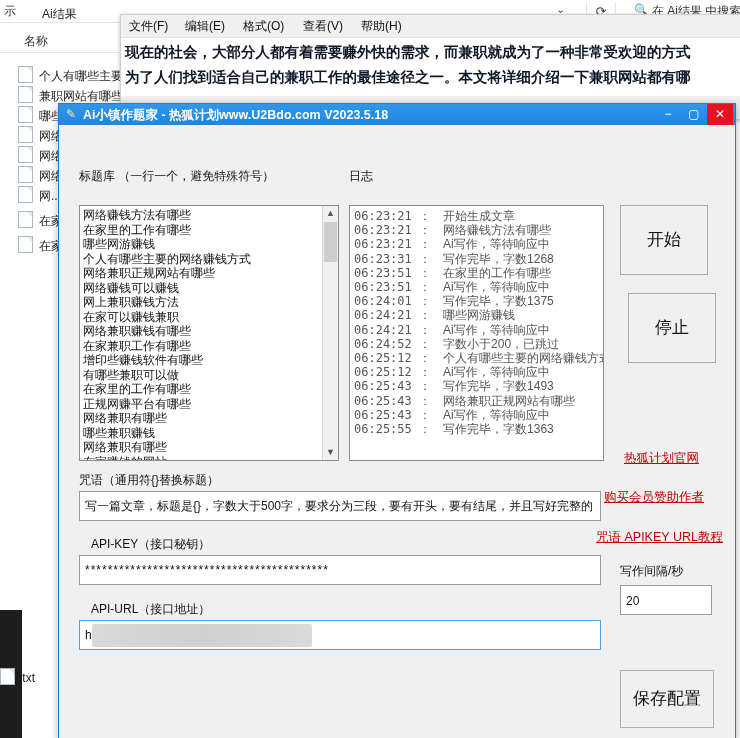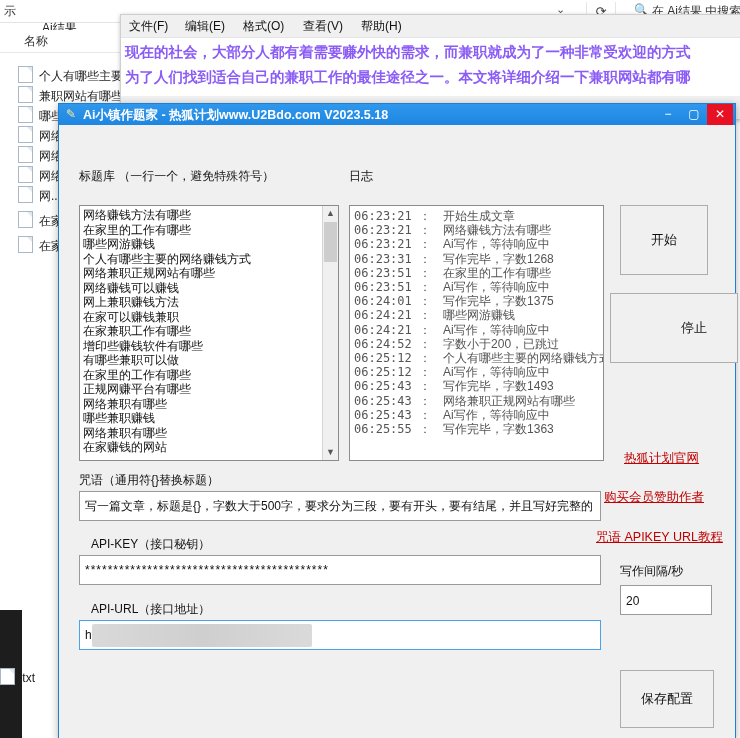--- a/index.html
+++ b/index.html
@@ -5,21 +5,21 @@
   html,body{margin:0;padding:0;}
   body{
     width:740px;height:738px;overflow:hidden;position:relative;
     font-family:"Liberation Sans","DejaVu Sans",sans-serif;
     font-size:12px;color:#000;background:#ffffff;
   }
   
   .explorer{position:absolute;left:0;top:0;width:740px;height:738px;background:#ffffff;}
   .exp-topbar{position:absolute;left:0;top:0;width:740px;height:22px;background:#ffffff;border-bottom:1px solid #e3e3e3;}
   .exp-tab-lbl{position:absolute;left:4px;top:3px;font-size:12px;color:#333;}
-  .exp-tab{position:absolute;left:34px;top:18px;height:20px;padding:2px 8px 0 8px;font-size:12px;color:#222;}
+  .exp-tab{position:absolute;left:34px;top:4px;height:20px;padding:2px 8px 0 8px;font-size:12px;color:#222;}
   .exp-chevron{position:absolute;left:556px;top:3px;font-size:11px;color:#555;}
   .exp-refresh{position:absolute;left:586px;top:2px;width:28px;height:19px;border-left:1px solid #e6e6e6;border-right:1px solid #e6e6e6;text-align:center;color:#444;font-size:13px;line-height:19px;}
   .exp-search-icon{position:absolute;left:634px;top:3px;font-size:12px;color:#444;}
   .exp-search-txt{position:absolute;left:652px;top:3px;font-size:12px;color:#333;white-space:nowrap;}
   .exp-colhdr{position:absolute;left:0;top:30px;width:740px;height:22px;background:#fff;border-bottom:1px solid #e8e8e8;}
   .exp-colhdr span{position:absolute;left:24px;top:3px;font-size:12px;color:#333;}
   .file-row{position:absolute;left:18px;height:18px;font-size:12px;color:#222;white-space:nowrap;}
   .file-ico{display:inline-block;width:13px;height:15px;background:#fff;border:1px solid #a9b7c6;border-top-color:#a9b7c6;vertical-align:-3px;margin-right:6px;position:relative;}
   .file-ico:after{content:"";position:absolute;right:0;top:0;border-left:5px solid transparent;border-top:5px solid #dfe7ef;}
   .exp-leftstrip{position:absolute;left:0;top:610px;width:22px;height:128px;background:#1d1d1d;}
@@ -28,21 +28,21 @@
 
   
   .notepad{position:absolute;left:120px;top:14px;width:620px;height:104px;background:#f0f0f0;border:1px solid #cfcfcf;box-shadow:0 1px 4px rgba(0,0,0,.25);}
   .np-title{height:26px;background:#f0f0f0;position:relative;}
   .np-icon{position:absolute;left:8px;top:5px;width:15px;height:16px;background:#fff;border:1px solid #8ea3bb;}
   .np-icon:before{content:"";position:absolute;left:2px;top:3px;width:9px;height:1px;background:#8ea3bb;box-shadow:0 3px 0 #8ea3bb,0 6px 0 #8ea3bb;}
   .np-title-text{position:absolute;left:30px;top:5px;font-size:12px;color:#111;}
   .np-menu{height:22px;border-bottom:1px solid #e5e5e5;background:#f0f0f0;position:relative;}
   .np-menu span{position:absolute;top:3px;font-size:12px;color:#111;}
   .np-body{background:#fff;height:54px;overflow:hidden;padding:2px 4px;}
-  .np-line{font-size:14.5px;color:#8b5cf6;line-height:25px;white-space:nowrap;font-weight:bold;}
+  .np-line{font-size:14.5px;color:#0f172a;line-height:25px;white-space:nowrap;font-weight:bold;}
 
   
   .app{position:absolute;left:58px;top:103px;width:676px;height:635px;background:#f0f0f0;border:1px solid #1d7fd4;box-shadow:0 2px 8px rgba(0,0,0,.3);}
   .app-title{height:21px;background:linear-gradient(#2f97ec,#1e86e0);position:relative;}
   .app-title-pen{position:absolute;left:7px;top:3px;font-size:12px;color:#ffe89a;}
   .app-title-text{position:absolute;left:24px;top:3px;font-size:12.5px;color:#fff;font-weight:bold;white-space:nowrap;}
   .app-btns{position:absolute;right:2px;top:0;height:21px;}
   .app-btns i{display:inline-block;width:26px;height:21px;line-height:21px;text-align:center;color:#fff;font-style:normal;font-size:12px;}
   .app-btns i.close{background:#e81123;}
   .app-body{position:absolute;left:0;top:21px;width:676px;height:704px;background:#f0f0f0;}
@@ -53,21 +53,21 @@
   .listbox .li{font-size:12px;line-height:14.5px;color:#111;white-space:nowrap;}
   .scroll{position:absolute;right:0;top:0;width:15px;height:100%;background:#f0f0f0;border-left:1px solid #d4d4d4;}
   .scroll .arrow{position:absolute;left:0;width:15px;height:15px;text-align:center;line-height:15px;font-size:9px;color:#555;background:#f0f0f0;}
   .scroll .arrow.up{top:0;}
   .scroll .arrow.down{bottom:0;}
   .scroll .thumb{position:absolute;left:1px;top:16px;width:13px;height:40px;background:#cdcdcd;}
 
   .logline{font-size:12px;color:#555;line-height:14.2px;white-space:nowrap;font-family:"DejaVu Sans Mono","Liberation Mono",monospace;}
   .logline .msg{font-family:"Liberation Sans","DejaVu Sans",sans-serif;}
 
-  .btn{position:absolute;background:#f0f0f0;border:1px solid #adadad;font-size:13px;color:#111;text-align:center;}
+  .btn{position:absolute;background:#f0f0f0;border:1px solid #adadad;font-size:17px;color:#111;text-align:center;}
   .btn span{display:block;}
   .link{position:absolute;font-size:12.5px;color:#c00000;text-decoration:underline;white-space:nowrap;}
   .input{position:absolute;background:#fff;border:1px solid #9a9a9a;font-size:12px;color:#111;padding:3px 5px;box-sizing:border-box;overflow:hidden;white-space:nowrap;}
   .input.focus{border:1px solid #4aa3e8;}
   .blurred{display:inline-block;background:linear-gradient(90deg,#d9d9d9,#cfcfcf,#dadada);color:transparent;border-radius:2px;filter:blur(.4px);}
   .watermark{position:absolute;right:6px;bottom:4px;font-size:15px;font-weight:bold;color:#bdbdbd;letter-spacing:.5px;font-style:italic;}
 </style>
 </head>
 <body>
 
@@ -128,20 +128,21 @@
     <div class="listbox" style="left:20px;top:80px;width:258px;height:254px;">
       <div class="inner">
         <div class="li">网络赚钱方法有哪些</div>
         <div class="li">在家里的工作有哪些</div>
         <div class="li">哪些网游赚钱</div>
         <div class="li">个人有哪些主要的网络赚钱方式</div>
         <div class="li">网络兼职正规网站有哪些</div>
         <div class="li">网络赚钱可以赚钱</div>
         <div class="li">网上兼职赚钱方法</div>
         <div class="li">在家可以赚钱兼职</div>
+        <div class="li">网络兼职赚钱有哪些</div>
         <div class="li">在家兼职工作有哪些</div>
         <div class="li">增印些赚钱软件有哪些</div>
         <div class="li">有哪些兼职可以做</div>
         <div class="li">在家里的工作有哪些</div>
         <div class="li">正规网赚平台有哪些</div>
         <div class="li">网络兼职有哪些</div>
         <div class="li">哪些兼职赚钱</div>
         <div class="li">网络兼职有哪些</div>
         <div class="li">在家赚钱的网站</div>
 
@@ -171,21 +172,21 @@
         <div class="logline"><span>06:25:43</span> ：　<span class="msg">写作完毕，字数1493</span></div>
         <div class="logline"><span>06:25:43</span> ：　<span class="msg">网络兼职正规网站有哪些</span></div>
         <div class="logline"><span>06:25:43</span> ：　<span class="msg">Ai写作，等待响应中</span></div>
         <div class="logline"><span>06:25:55</span> ：　<span class="msg">写作完毕，字数1363</span></div>
       </div>
     </div>
 
     <div class="btn" style="left:561px;top:80px;width:86px;height:68px;line-height:68px;">
         <span>开始</span>
       </div>
-    <div class="btn" style="left:551px;top:168px;width:86px;height:68px;line-height:68px;padding-left:40px;">
+    <div class="btn" style="left:569px;top:168px;width:86px;height:68px;line-height:68px;">
         <span>停止</span>
       </div>
 
     <div class="link" style="left:565px;top:325px;">热狐计划官网</div>
     <div class="link" style="left:545px;top:364px;">购买会员赞助作者</div>
     <div class="link" style="left:537px;top:404px;">咒语 APIKEY URL教程</div>
 
     <div class="lbl" style="left:561px;top:438px;">写作间隔/秒</div>
     <div class="input" style="left:561px;top:460px;width:92px;height:30px;line-height:24px;">20</div>
 

